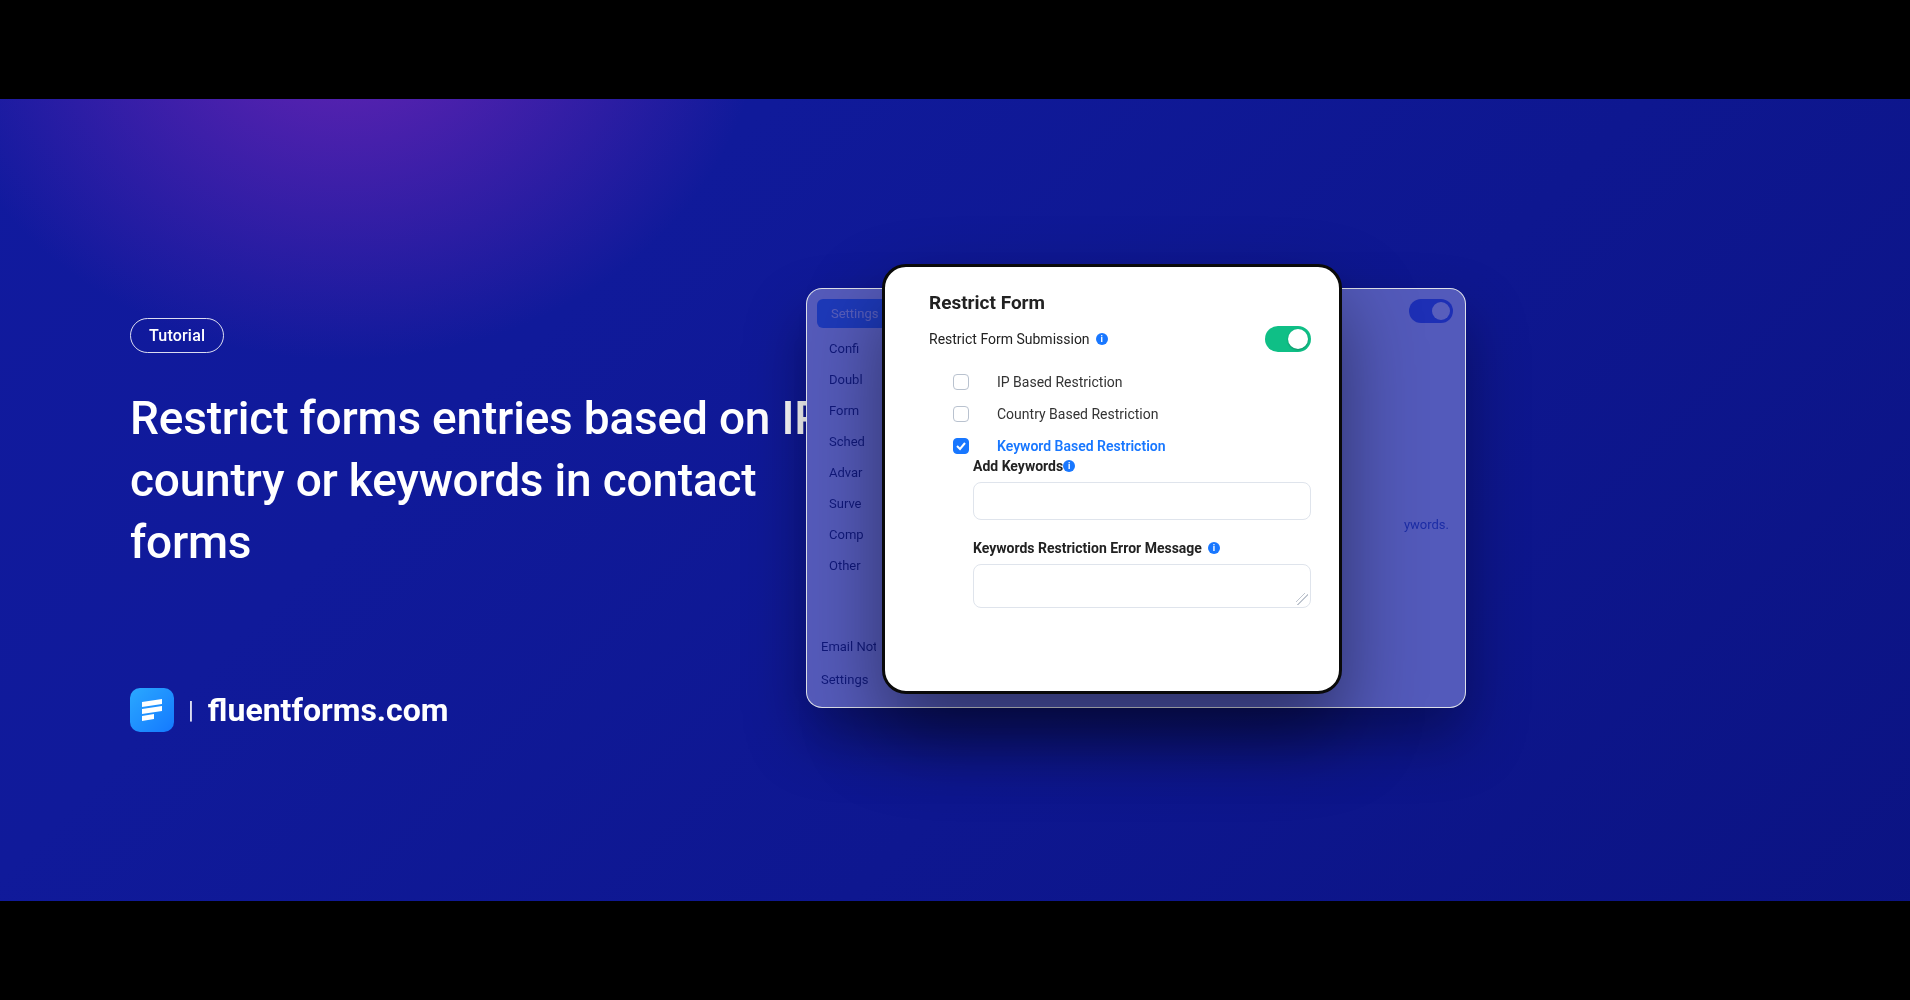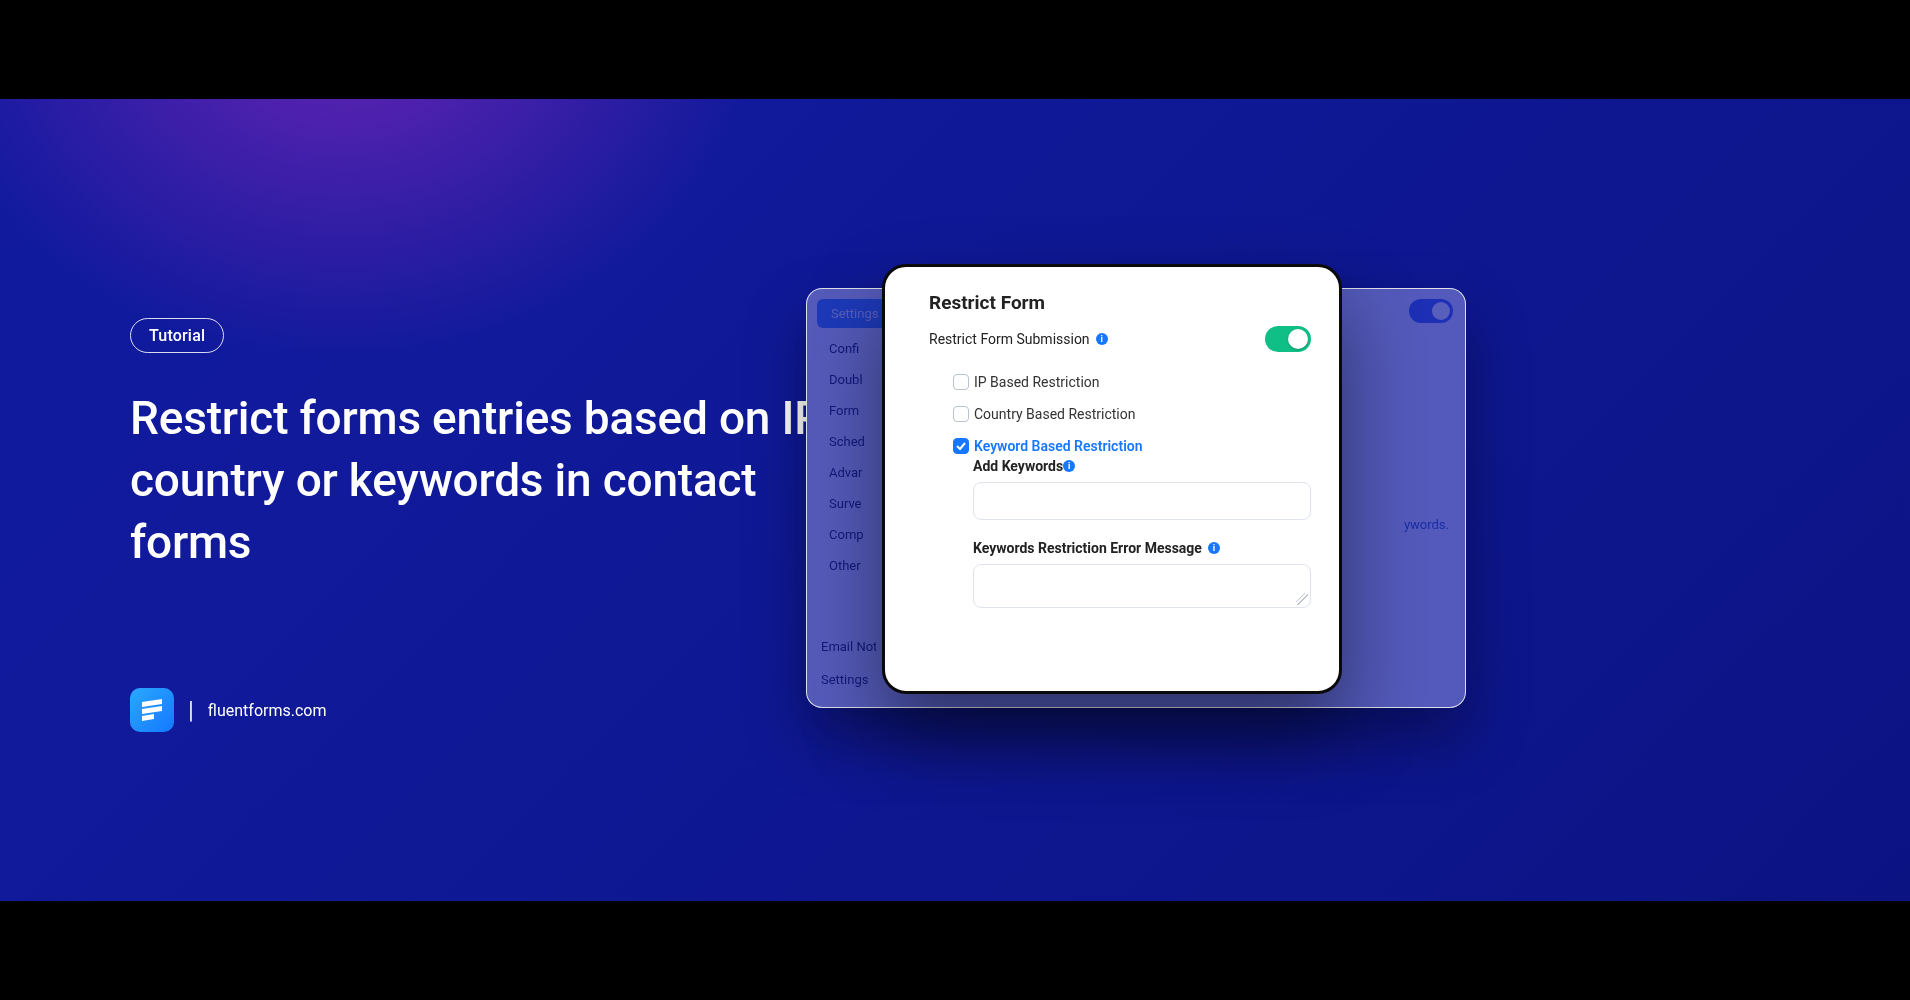--- a/index.html
+++ b/index.html
@@ -63,21 +63,21 @@
     color: #fff;
   }
   .brand-logo {
     width: 44px; height: 44px;
     border-radius: 10px;
     background: linear-gradient(135deg, #2aa8ff, #1479ff);
     display: flex; align-items: center; justify-content: center;
     color: #fff;
   }
   .brand-sep { font-size: 24px; color: #fff; opacity: 0.9; }
-  .brand-text { font-size: 16px; font-weight: 400; color: #fff; }
+  .brand-text { font-size: 32px; font-weight: 700; color: #fff; }
 
   
   .stage {
     position: absolute;
     left: 806px;
     top: 288px;
     width: 660px;
     height: 440px;
   }
 
@@ -190,21 +190,21 @@
     width: 20px; height: 20px; border-radius: 50%;
     background: #fff;
     box-shadow: 0 1px 2px rgba(0,0,0,0.25);
   }
   .opts {
     margin-top: 22px;
     padding-left: 24px;
     display: flex; flex-direction: column; gap: 16px;
   }
   .chk {
-    display: flex; align-items: center; gap: 5px;
+    display: flex; align-items: center; gap: 28px;
     font-size: 14px; color: #333;
   }
   .chkbox {
     width: 16px; height: 16px;
     border-radius: 4px;
     border: 1.5px solid #b9c2cf;
     background: #fff;
     display: inline-flex; align-items: center; justify-content: center;
   }
   .chk.checked .chkbox {

